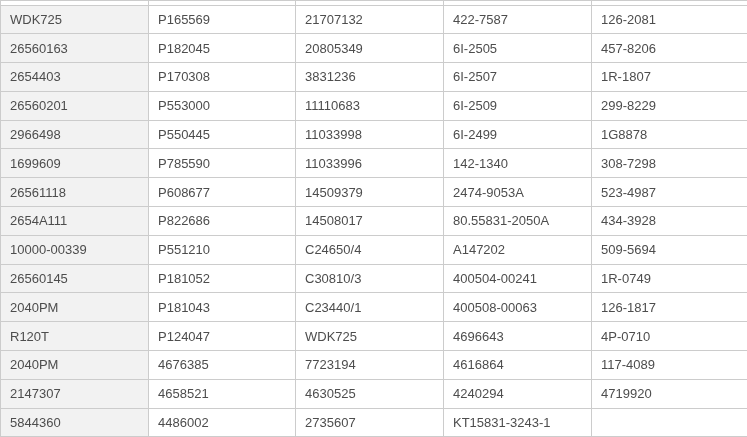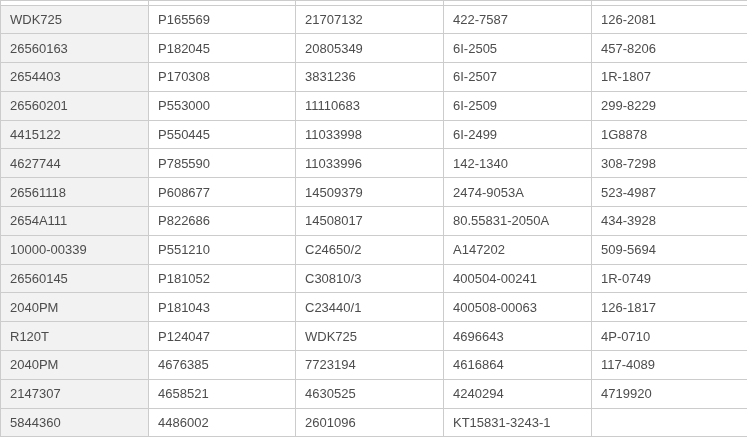--- a/index.html
+++ b/index.html
@@ -81,28 +81,28 @@
           <td>1R-1807</td>
         </tr>
         <tr>
           <td class="first">26560201</td>
           <td>P553000</td>
           <td>11110683</td>
           <td>6I-2509</td>
           <td>299-8229</td>
         </tr>
         <tr>
-          <td class="first">4415122</td>
+          <td class="first">2966498</td>
           <td>P550445</td>
           <td>11033998</td>
           <td>6I-2499</td>
           <td>1G8878</td>
         </tr>
         <tr>
-          <td class="first">4627744</td>
+          <td class="first">1699609</td>
           <td>P785590</td>
           <td>11033996</td>
           <td>142-1340</td>
           <td>308-7298</td>
         </tr>
         <tr>
           <td class="first">26561118</td>
           <td>P608677</td>
           <td>14509379</td>
           <td>2474-9053A</td>
@@ -111,21 +111,21 @@
         <tr>
           <td class="first">2654A111</td>
           <td>P822686</td>
           <td>14508017</td>
           <td>80.55831-2050A</td>
           <td>434-3928</td>
         </tr>
         <tr>
           <td class="first">10000-00339</td>
           <td>P551210</td>
-          <td>C24650/2</td>
+          <td>C24650/4</td>
           <td>A147202</td>
           <td>509-5694</td>
         </tr>
         <tr>
           <td class="first">26560145</td>
           <td>P181052</td>
           <td>C30810/3</td>
           <td>400504-00241</td>
           <td>1R-0749</td>
         </tr>
@@ -153,19 +153,19 @@
         <tr>
           <td class="first">2147307</td>
           <td>4658521</td>
           <td>4630525</td>
           <td>4240294</td>
           <td>4719920</td>
         </tr>
         <tr>
           <td class="first">5844360</td>
           <td>4486002</td>
-          <td>2601096</td>
+          <td>2735607</td>
           <td>KT15831-3243-1</td>
           <td></td>
         </tr>
       </tbody>
   </table>
 </div>
 
 </body></html>

